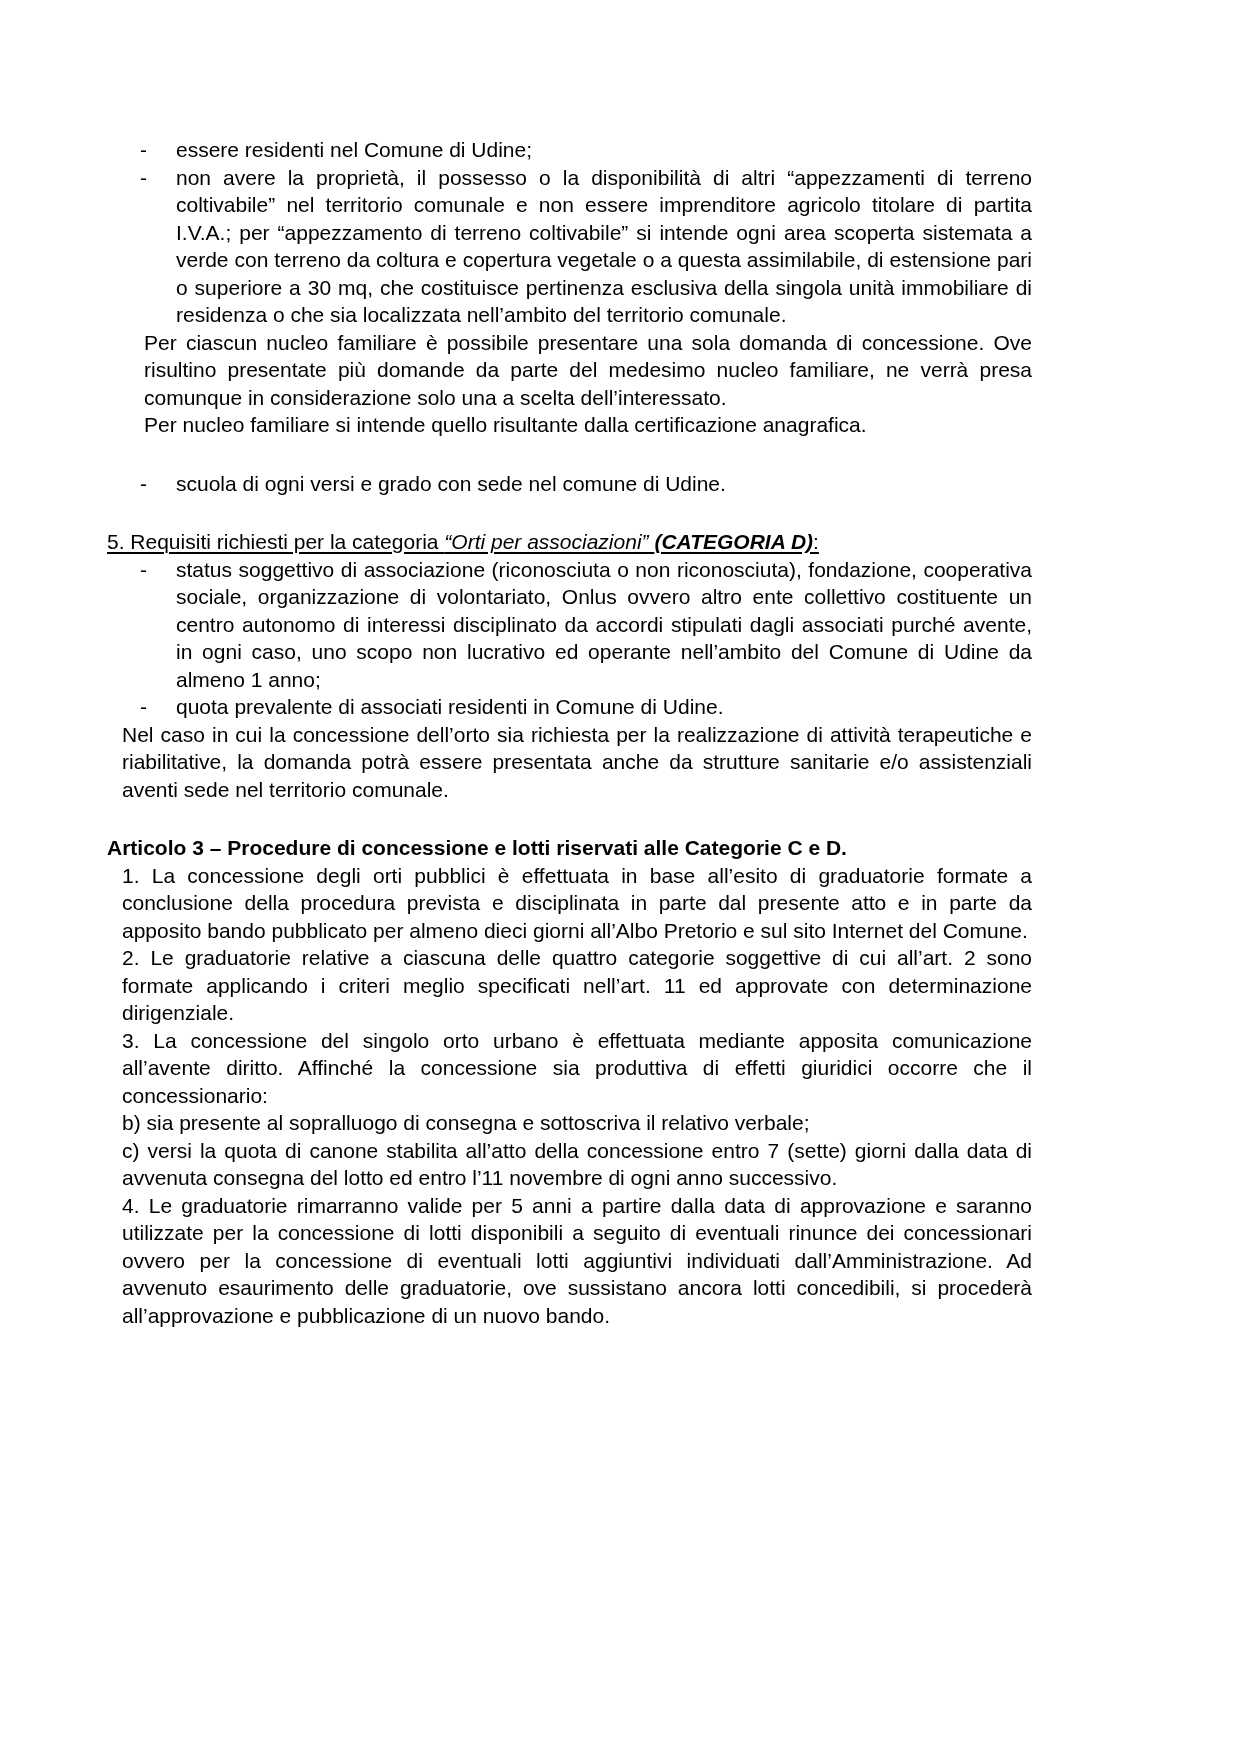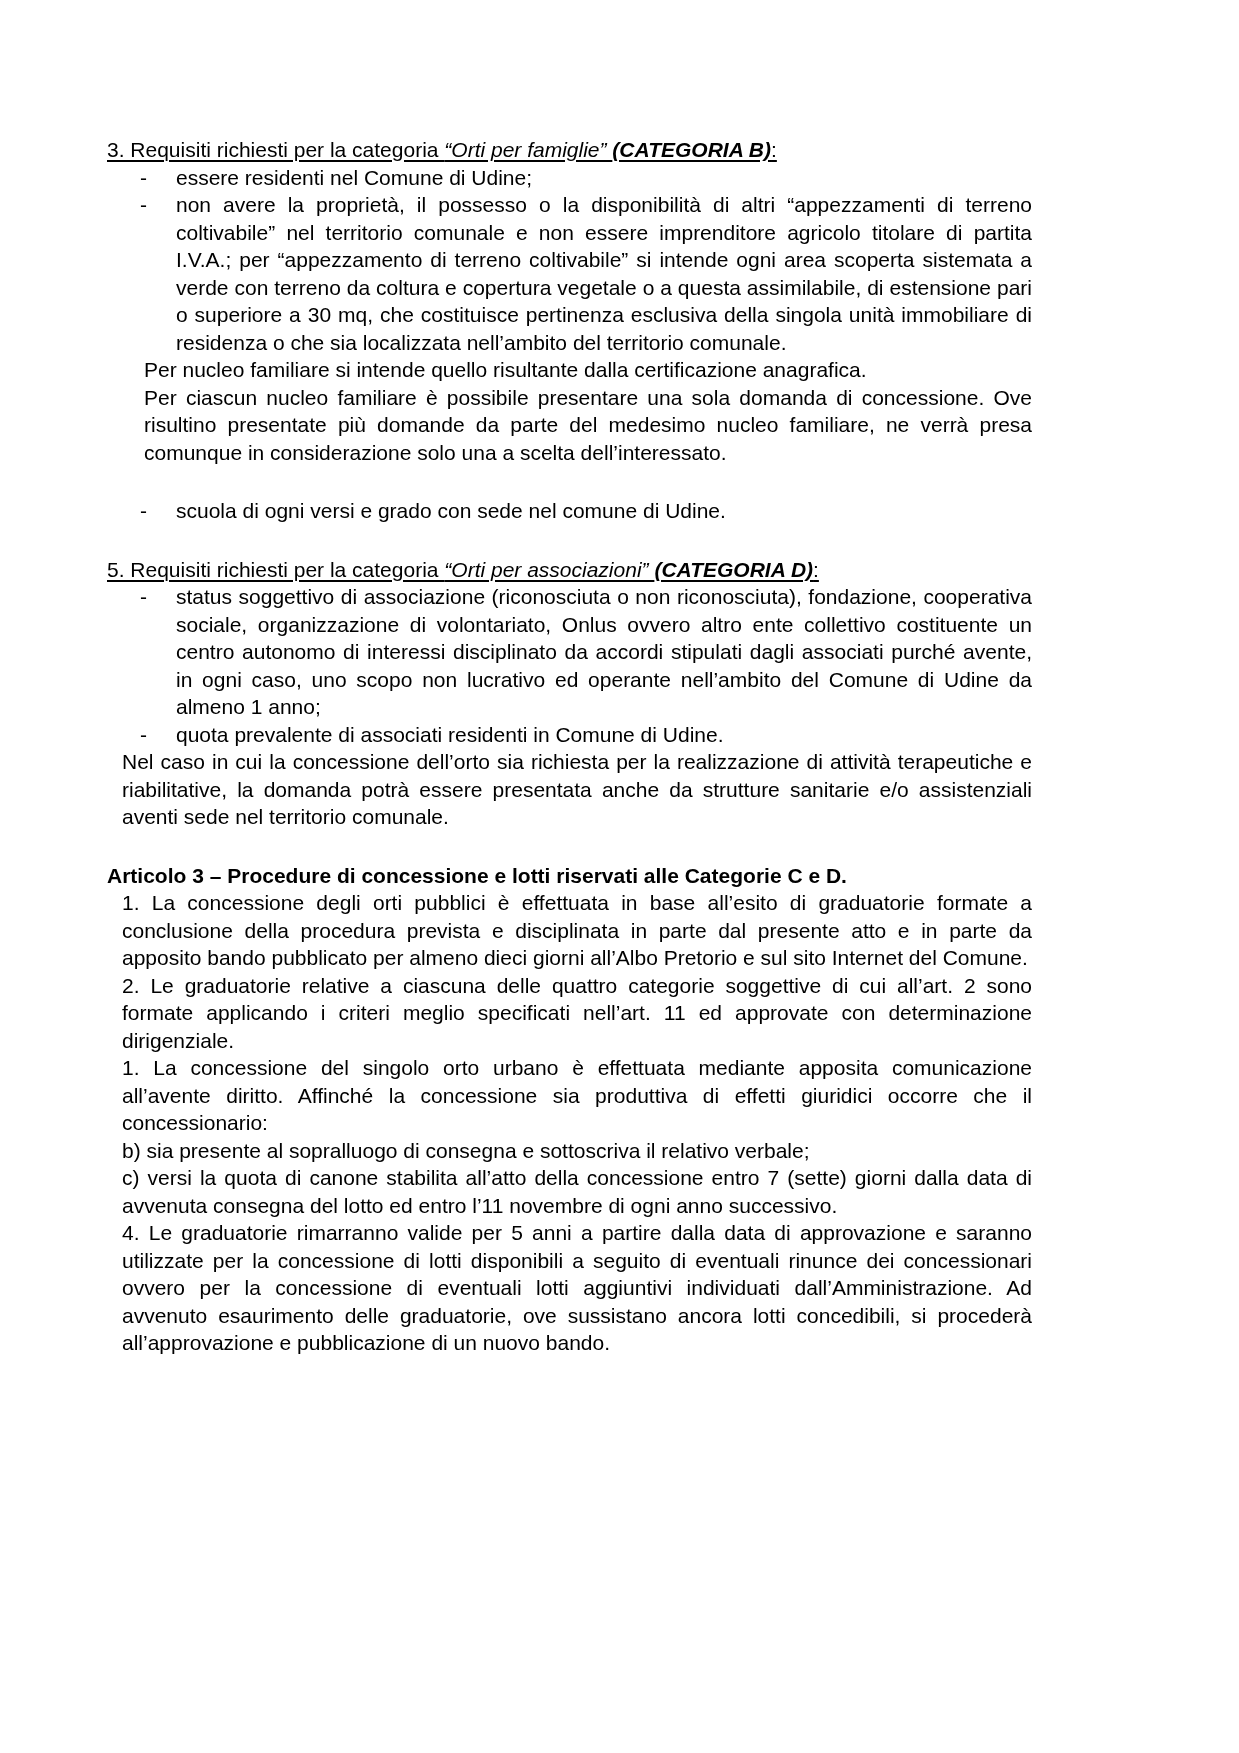--- a/index.html
+++ b/index.html
@@ -33,49 +33,48 @@
   .bullet .btext { flex: 1 1 auto; text-align: justify; }
   .para { text-align: justify; margin-left: 15px; }
   .para-indent { margin-left: 37px; }
   .spacer { height: 31px; }
 </style>
 </head>
 <body>
 
 <div class="page">
   <div>
-      <div class="h-underline"><span class="run-regular">3. Requisiti richiesti per la categoria </span><span class="run-italic">“Orti per famiglie” </span><span class="run-bold-italic">(CATEGORIA B)</span><span class="run-regular">:</span></div>
       <div class="bullet">
         <span class="marker">-</span>
         <span class="btext">essere residenti nel Comune di Udine;</span>
       </div>
       <div class="bullet">
         <span class="marker">-</span>
         <span class="btext">non avere la proprietà, il possesso o la disponibilità di altri “appezzamenti di terreno coltivabile” nel territorio comunale e non essere imprenditore agricolo titolare di partita I.V.A.; per “appezzamento di terreno coltivabile” si intende ogni area scoperta sistemata a verde con terreno da coltura e copertura vegetale o a questa assimilabile, di estensione pari o superiore a 30 mq, che costituisce pertinenza esclusiva della singola unità immobiliare di residenza o che sia localizzata nell’ambito del territorio comunale.</span>
       </div>
+      <div class="para para-indent">Per ciascun nucleo familiare è possibile presentare una sola domanda di concessione. Ove risultino presentate più domande da parte del medesimo nucleo familiare, ne verrà presa comunque in considerazione solo una a scelta dell’interessato.</div>
       <div class="para para-indent">Per nucleo familiare si intende quello risultante dalla certificazione anagrafica.</div>
-      <div class="para para-indent">Per ciascun nucleo familiare è possibile presentare una sola domanda di concessione. Ove risultino presentate più domande da parte del medesimo nucleo familiare, ne verrà presa comunque in considerazione solo una a scelta dell’interessato.</div>
       <div class="spacer"></div>
       <div class="bullet">
         <span class="marker">-</span>
         <span class="btext">scuola di ogni versi e grado con sede nel comune di Udine.</span>
       </div>
       <div class="spacer"></div>
       <div class="h-underline"><span class="run-regular">5. Requisiti richiesti per la categoria </span><span class="run-italic">“Orti per associazioni” </span><span class="run-bold-italic">(CATEGORIA D)</span><span class="run-regular">:</span></div>
       <div class="bullet">
         <span class="marker">-</span>
         <span class="btext">status soggettivo di associazione (riconosciuta o non riconosciuta), fondazione, cooperativa sociale, organizzazione di volontariato, Onlus ovvero altro ente collettivo costituente un centro autonomo di interessi disciplinato da accordi stipulati dagli associati purché avente, in ogni caso, uno scopo non lucrativo ed operante nell’ambito del Comune di Udine da almeno 1 anno;</span>
       </div>
       <div class="bullet">
         <span class="marker">-</span>
         <span class="btext">quota prevalente di associati residenti in Comune di Udine.</span>
       </div>
       <div class="para">Nel caso in cui la concessione dell’orto sia richiesta per la realizzazione di attività terapeutiche e riabilitative, la domanda potrà essere presentata anche da strutture sanitarie e/o assistenziali aventi sede nel territorio comunale.</div>
       <div class="spacer"></div>
       <div class="h-bold">Articolo 3 – Procedure di concessione e lotti riservati alle Categorie C e D.</div>
       <div class="para">1. La concessione degli orti pubblici è effettuata in base all’esito di graduatorie formate a conclusione della procedura prevista e disciplinata in parte dal presente atto e in parte da apposito bando pubblicato per almeno dieci giorni all’Albo Pretorio e sul sito Internet del Comune.</div>
       <div class="para">2. Le graduatorie relative a ciascuna delle quattro categorie soggettive di cui all’art. 2 sono formate applicando i criteri meglio specificati nell’art. 11 ed approvate con determinazione dirigenziale.</div>
-      <div class="para">1. La concessione del singolo orto urbano è effettuata mediante apposita comunicazione all’avente diritto. Affinché la concessione sia produttiva di effetti giuridici occorre che il concessionario:</div>
+      <div class="para">3. La concessione del singolo orto urbano è effettuata mediante apposita comunicazione all’avente diritto. Affinché la concessione sia produttiva di effetti giuridici occorre che il concessionario:</div>
       <div class="para">b) sia presente al sopralluogo di consegna e sottoscriva il relativo verbale;</div>
       <div class="para">c) versi la quota di canone stabilita all’atto della concessione entro 7 (sette) giorni dalla data di avvenuta consegna del lotto ed entro l’11 novembre di ogni anno successivo.</div>
       <div class="para">4. Le graduatorie rimarranno valide per 5 anni a partire dalla data di approvazione e saranno utilizzate per la concessione di lotti disponibili a seguito di eventuali rinunce dei concessionari ovvero per la concessione di eventuali lotti aggiuntivi individuati dall’Amministrazione. Ad avvenuto esaurimento delle graduatorie, ove sussistano ancora lotti concedibili, si procederà all’approvazione e pubblicazione di un nuovo bando.</div>
     </div>
 </div>
 
 </body></html>

